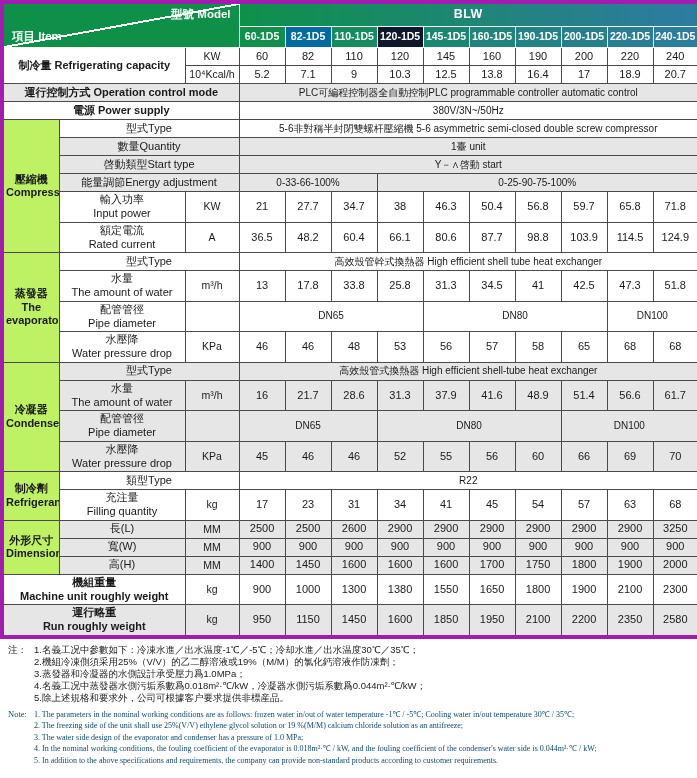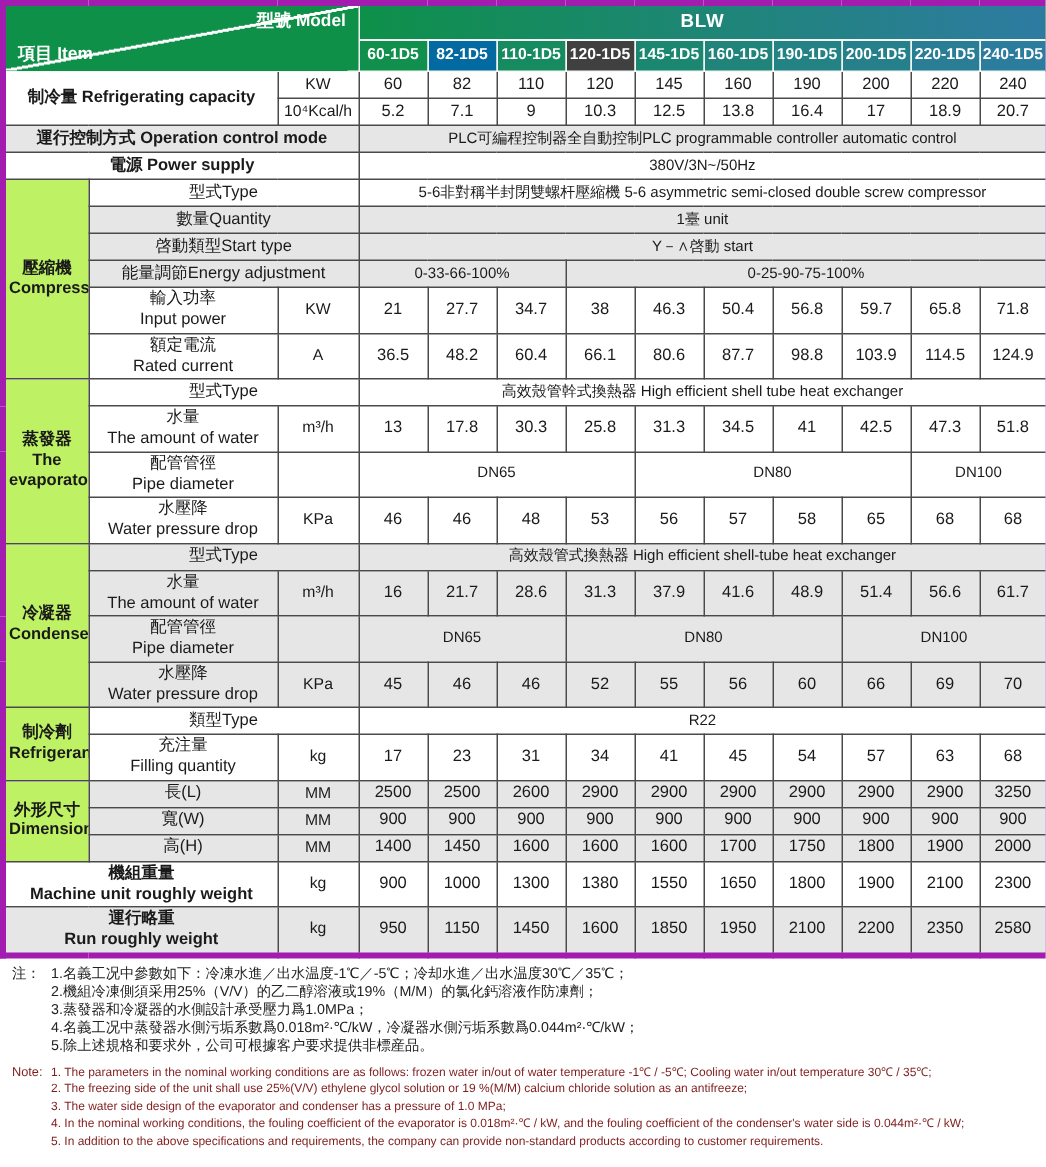--- a/index.html
+++ b/index.html
@@ -46,21 +46,21 @@
   td.merged-cell { font-size: 10px; white-space: nowrap; text-align: center; }
   tr.gray td { background: #e6e6e6; }
 
   
   .notes { padding: 5px 4px 0 4px; }
   .note-block { display: flex; align-items: flex-start; margin-bottom: 5px; }
   .note-block .prefix { flex: 0 0 30px; padding-left: 4px; }
   .note-zh { font-size: 9.5px; color: #222222; }
   .note-zh .note-line { font-size: 9.5px; line-height: 12px; white-space: nowrap; }
   .note-zh .prefix { font-size: 9.5px; line-height: 12px; }
-  .note-en { color: #7f1d1d; }
+  .note-en { color: #0c4a6e; font-family: Liberation Serif, serif; }
   .note-en .note-line { font-size: 8px; line-height: 11.5px; white-space: nowrap; }
   .note-en .prefix { font-size: 8.5px; line-height: 11.5px; }
 </style>
 </head>
 <body>
 
 <div class="page">
 
   <table class="spec-table">
     <colgroup>
@@ -83,21 +83,21 @@
         <td class="cell corner-cell" colspan="3" rowspan="2" style="background: linear-gradient(to right bottom, rgba(255, 255, 255, 0) calc(50% - 1px), rgb(255, 255, 255) calc(50% - 1px), rgb(255, 255, 255) calc(50% + 1px), rgba(255, 255, 255, 0) calc(50% + 1px)), rgb(14, 144, 73);">
           <span class="corner-top">型號 Model</span>
           <span class="corner-bottom">項目 Item</span>
         </td>
         <td class="cell brand-cell" colspan="10" style="background: linear-gradient(90deg, rgb(14, 144, 73), rgb(46, 123, 162));">BLW</td>
       </tr>
       <tr>
           <td class="cell model-cell" style="background: rgb(16, 143, 77);">60-1D5</td>
           <td class="cell model-cell" style="background: #0369a1;">82-1D5</td>
           <td class="cell model-cell" style="background: rgb(22, 139, 95);">110-1D5</td>
-          <td class="cell model-cell" style="background: #404040;">120-1D5</td>
+          <td class="cell model-cell" style="background: #0f172a;">120-1D5</td>
           <td class="cell model-cell" style="background: rgb(28, 135, 113);">145-1D5</td>
           <td class="cell model-cell" style="background: rgb(32, 132, 122);">160-1D5</td>
           <td class="cell model-cell" style="background: rgb(35, 130, 131);">190-1D5</td>
           <td class="cell model-cell" style="background: rgb(38, 128, 140);">200-1D5</td>
           <td class="cell model-cell" style="background: rgb(41, 126, 149);">220-1D5</td>
           <td class="cell model-cell" style="background: rgb(44, 124, 158);">240-1D5</td>
         </tr>
     </thead>
     <tbody>
         <tr>
@@ -190,21 +190,21 @@
 evaporator</td>
           <td class="cell label-cell" colspan="2">型式Type</td>
           <td class="cell merged-cell" colspan="10">高效殼管幹式換熱器 High efficient shell tube heat exchanger</td>
         </tr>
         <tr>
           <td class="cell label-cell" colspan="1">水量
 The amount of water</td>
           <td class="cell unit-cell">m³/h</td>
           <td class="cell value-cell">13</td>
           <td class="cell value-cell">17.8</td>
-          <td class="cell value-cell">30.3</td>
+          <td class="cell value-cell">33.8</td>
           <td class="cell value-cell">25.8</td>
           <td class="cell value-cell">31.3</td>
           <td class="cell value-cell">34.5</td>
           <td class="cell value-cell">41</td>
           <td class="cell value-cell">42.5</td>
           <td class="cell value-cell">47.3</td>
           <td class="cell value-cell">51.8</td>
         </tr>
         <tr>
           <td class="cell label-cell" colspan="1">配管管徑

